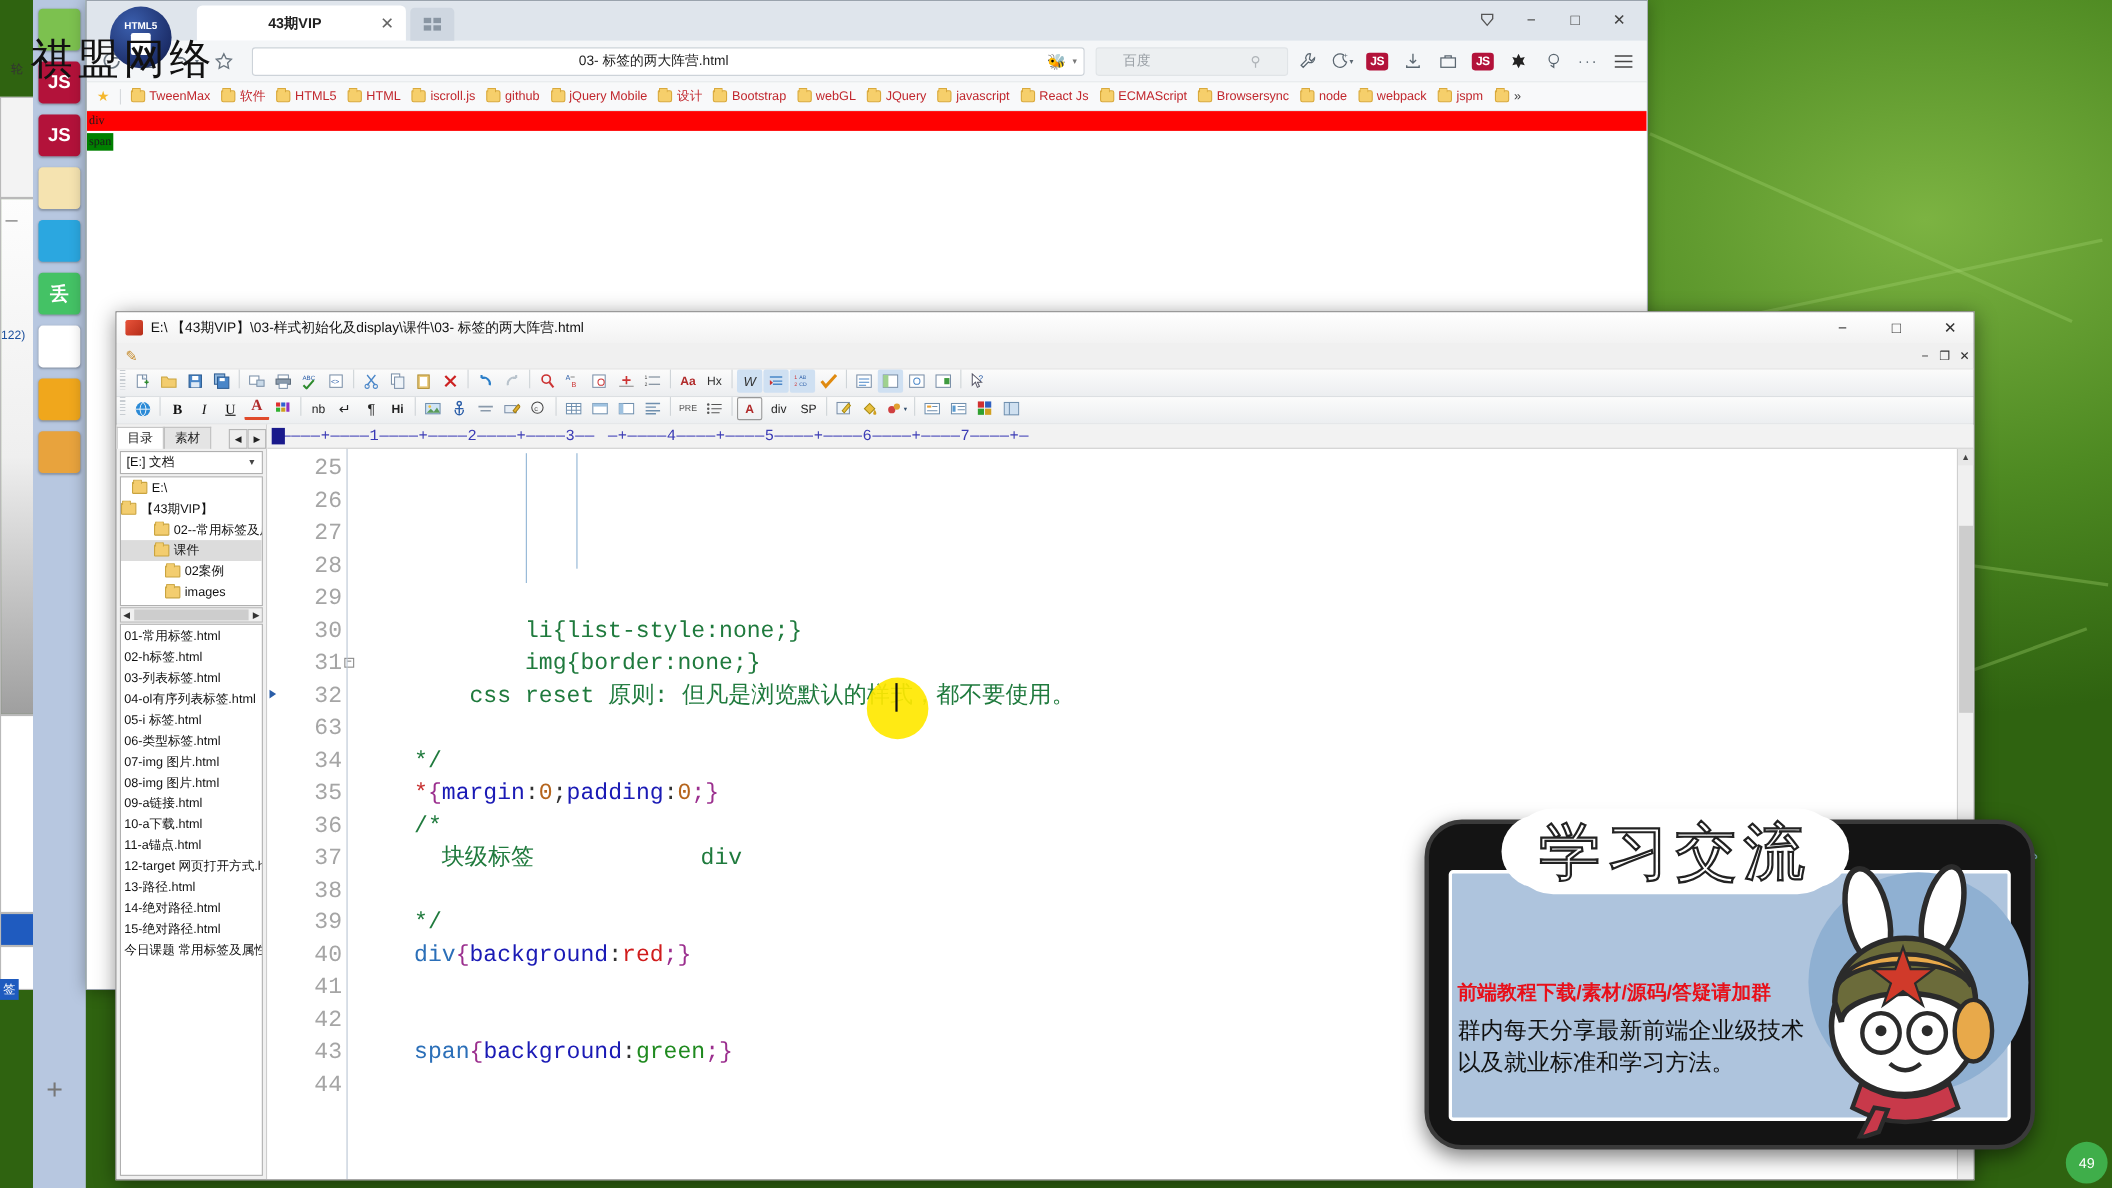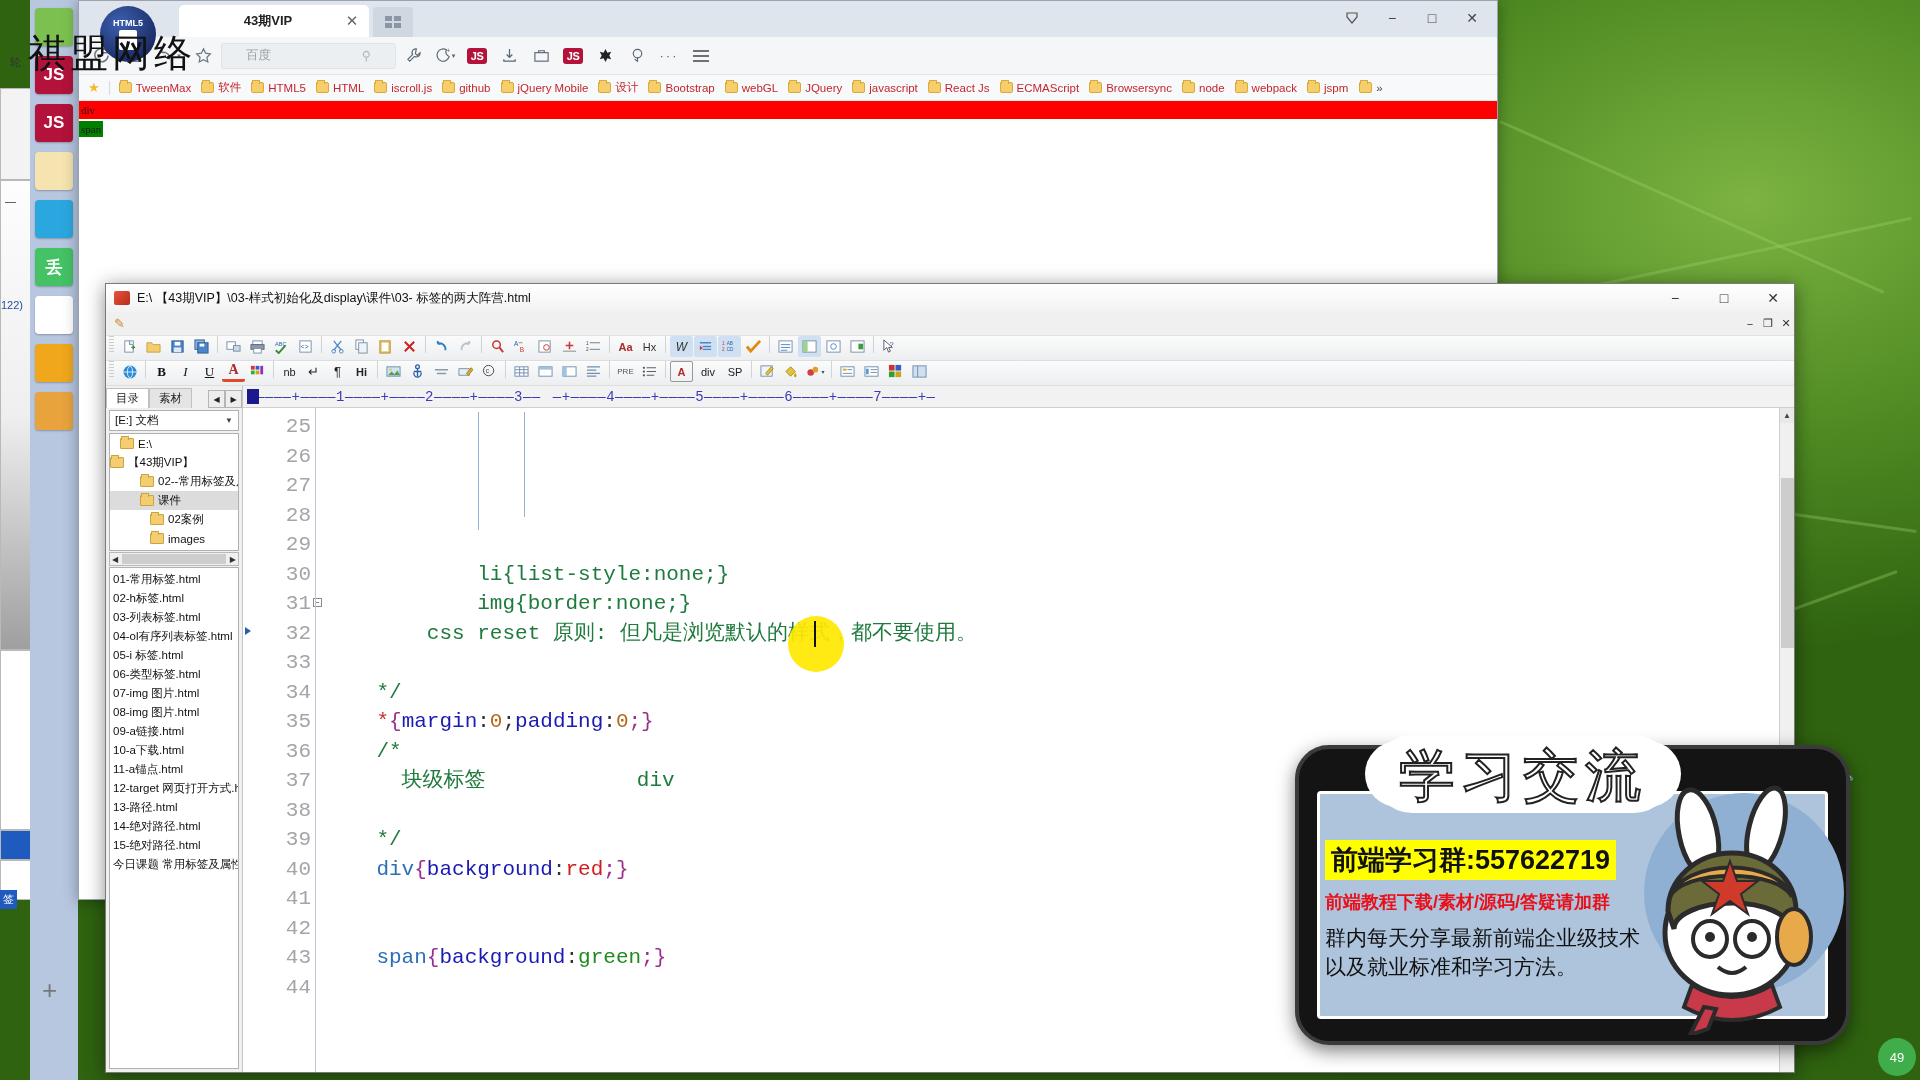--- a/index.html
+++ b/index.html
@@ -444,20 +444,25 @@
           <path d="M13 14 A6 6 0 0 0 5 7 M5 7 l0 -4 M5 7 l4 0" fill="none" stroke="#6b7680" stroke-width="1.5"></path>
         </svg>
       <span style="font-size:7px;margin-left:1px;color:#6b7680;">▾</span>
     </div>
     <div class="navbtn">
       <svg width="19" height="19" viewBox="0 0 20 20">
           <path d="M10 3 l2.2 4.6 5 .7 -3.6 3.5 .9 5 -4.5 -2.4 -4.5 2.4 .9 -5 -3.6 -3.5 5 -.7 z" fill="none" stroke="#6b7680" stroke-width="1.3"></path>
         </svg>
     </div>
 
+    <div id="urlbar">
+      <span id="url-text">03- 标签的两大阵营.html</span>
+      <span style="color:#f0a420;font-size:14px;">🐝</span>
+      <span style="font-size:8px;color:#777;margin-left:5px;">▾</span>
+    </div>
 
     <div id="searchbox">
       <span>百度</span>
       <span style="margin-left:auto;color:#b0b5b9;">⚲</span>
     </div>
 
     <div class="navicon">
       <svg width="17" height="17" viewBox="0 0 18 18">
           <path d="M12 2 a4 4 0 0 0 -4 6 L3 13 l2 2 5 -5 a4 4 0 0 0 6 -4 l-3 3 -2 -2 z" fill="none" stroke="#5a6670" stroke-width="1.2"></path>
         </svg>
@@ -1023,21 +1028,21 @@
       <div id="code-wrap">
         <div id="gutter">
             <div class="gnum">25</div>
             <div class="gnum">26</div>
             <div class="gnum">27</div>
             <div class="gnum">28</div>
             <div class="gnum">29</div>
             <div class="gnum">30</div>
             <div class="gnum">31<span class="gfold">−</span></div>
             <div class="gnum">32<span class="gmark"></span></div>
-            <div class="gnum">33</div>
+            <div class="gnum">63</div>
             <div class="gnum">34</div>
             <div class="gnum">35</div>
             <div class="gnum">36</div>
             <div class="gnum">37</div>
             <div class="gnum">38</div>
             <div class="gnum">39</div>
             <div class="gnum">40</div>
             <div class="gnum">41</div>
             <div class="gnum">42</div>
             <div class="gnum">43</div>
@@ -1057,21 +1062,20 @@
       </div>
     </div>
   </div>
 </div>
 
 <div id="promo">
   <div id="promo-frame"></div>
   <div id="promo-inner"></div>
   <div id="promo-cloud"></div>
   <div id="promo-cloud-text">学习交流</div>
-  <div id="promo-qq">前端学习群:557622719</div>
   <div id="promo-red">前端教程下载/素材/源码/答疑请加群</div>
   <div id="promo-desc">群内每天分享最新前端企业级技术以及就业标准和学习方法。</div>
   <div id="promo-rabbit">
     <div id="promo-circle"></div>
     <svg width="230" height="250" viewBox="0 0 230 250" style="position:absolute;left:0;top:0;">
 
       <ellipse cx="72" cy="48" rx="19" ry="44" fill="#fff" stroke="#2b2b2b" stroke-width="5" transform="rotate(-12 72 48)"></ellipse>
       <ellipse cx="140" cy="44" rx="17" ry="42" fill="#fff" stroke="#2b2b2b" stroke-width="5" transform="rotate(14 140 44)"></ellipse>
 
       <ellipse cx="105" cy="148" rx="66" ry="62" fill="#fff" stroke="#2b2b2b" stroke-width="5"></ellipse>

